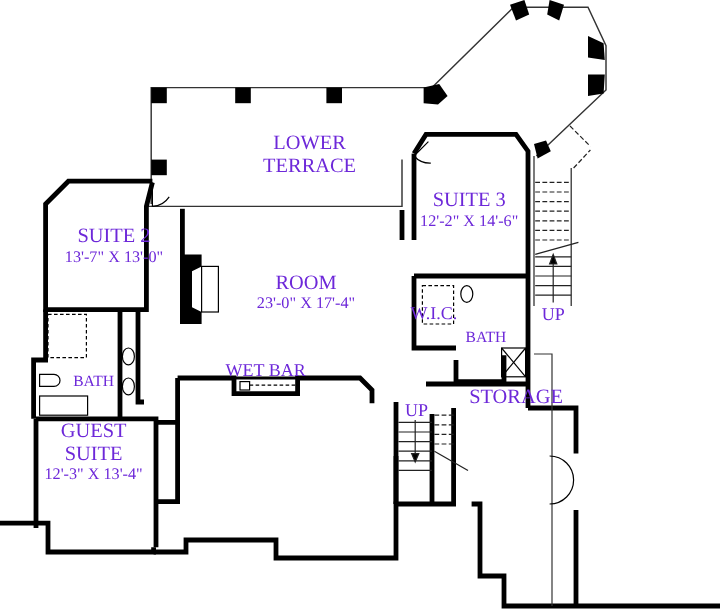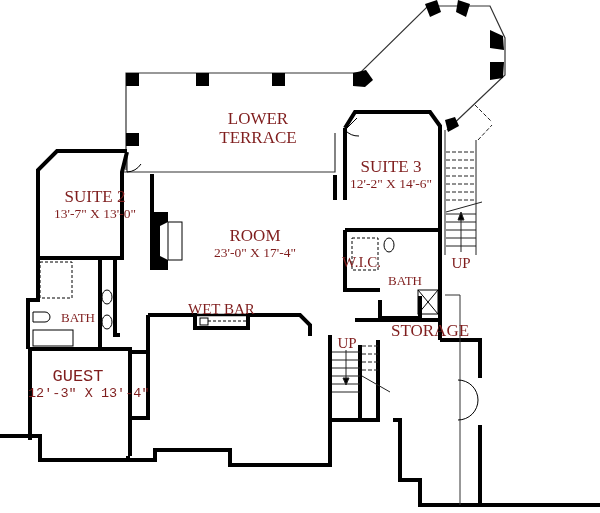--- a/index.html
+++ b/index.html
@@ -1,18 +1,18 @@
 <!DOCTYPE html>
 <html><head>
 <meta charset="utf-8">
 <style>
   html, body { margin: 0; padding: 0; background: #ffffff; }
   body { width: 600px; height: 513px; overflow: hidden; position: relative; }
   #plan { position: absolute; left: 0; top: 0; width: 600px; height: 513px; }
-  .lbl { position: absolute; font-family: "Liberation Serif", "DejaVu Serif", serif; color: #7f1d1d; text-align: center; line-height: 1; white-space: nowrap; }
+  .lbl { position: absolute; font-family: "Liberation Serif", "DejaVu Serif", serif; color: #6d28d9; text-align: center; line-height: 1; white-space: nowrap; }
   .room-name { font-size: 17px; }
   .room-dim { font-size: 13.5px; margin-top: 2px; }
   .small { font-size: 15px; }
   .mid { font-size: 13px; }
 </style>
 </head>
 <body>
 
 <svg id="plan" viewBox="0 0 600 513" xmlns="http://www.w3.org/2000/svg">
 
@@ -168,19 +168,20 @@
 
 <div class="lbl small" style="left:342px; top:255px; width:34px;">W.I.C.</div>
 <div class="lbl mid" style="left:385px; top:274px; width:40px;">BATH</div>
 <div class="lbl mid" style="left:58px; top:311px; width:40px;">BATH</div>
 <div class="lbl small" style="left:188px; top:302px; width:64px;">WET BAR</div>
 <div class="lbl room-name" style="left:382px; top:322px; width:96px;">STORAGE</div>
 
 <div class="lbl" style="left:160px; top:372px; width:140px;">
 </div>
 
-<div class="lbl" style="left:28px; top:368px; width:100px;font-family:Liberation Mono, monospace;">
+<div class="lbl" style="left:28px; top:350px; width:100px;">
   <div class="room-name">GUEST</div>
+  <div class="room-name" style="margin-top:2px;">SUITE</div>
   <div class="room-dim">12'-3" X 13'-4"</div>
 </div>
 
 <div class="lbl small" style="left:450px; top:256px; width:22px;">UP</div>
 <div class="lbl small" style="left:336px; top:336px; width:22px;">UP</div>
 
 </body></html>

